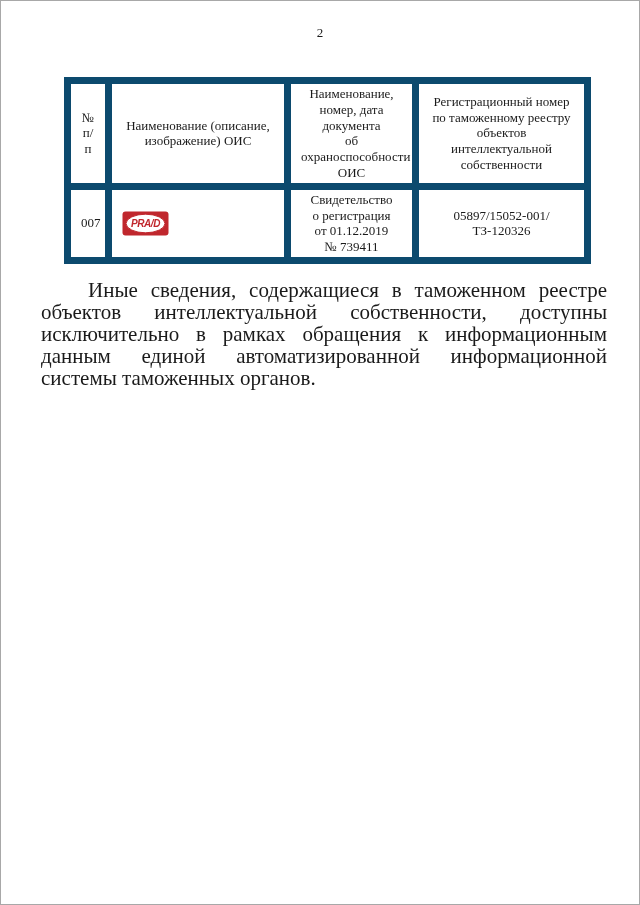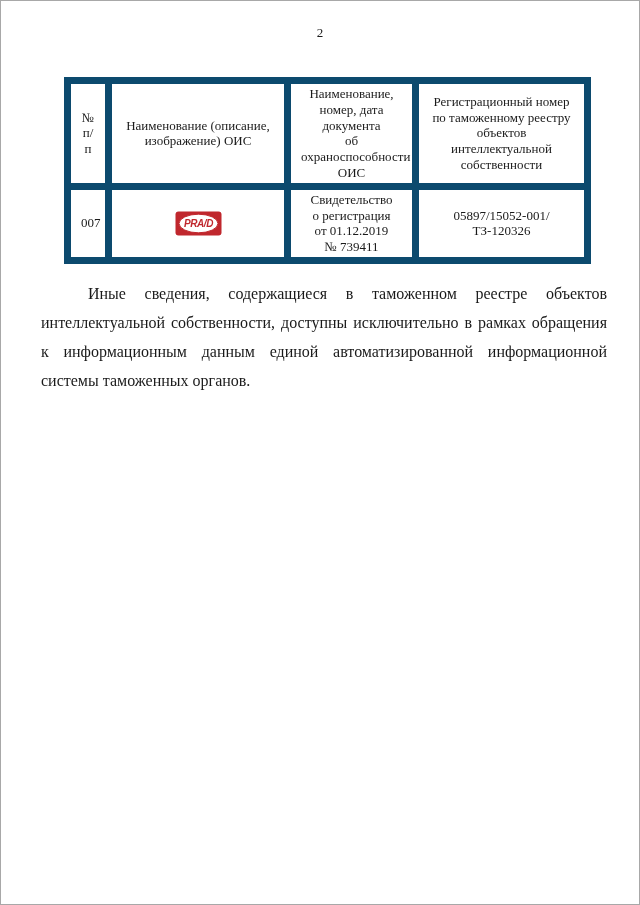--- a/index.html
+++ b/index.html
@@ -32,25 +32,25 @@
     font-size: 13px;
     line-height: 15.8px;
     text-align: center;
     vertical-align: middle;
     white-space: pre-line;
     padding: 2px 10px;
     box-sizing: border-box;
   }
   tr.header-row { height: 92px; }
   tr.data-row   { height: 70px; }
-  .logo-wrap { display: flex; justify-content: center; align-items: center; }
+  .logo-wrap { display: flex; justify-content: flex-start; align-items: center; }
   .body-text {
     margin: 15px 32px 0 40px;
-    font-size: 16px;
-    line-height: 29px;
+    font-size: 21px;
+    line-height: 22px;
     text-align: justify;
     text-indent: 47px;
   }
 </style>
 </head>
 <body>
 
 <div class="page-number">2</div>
 
 <table class="ois-table">

